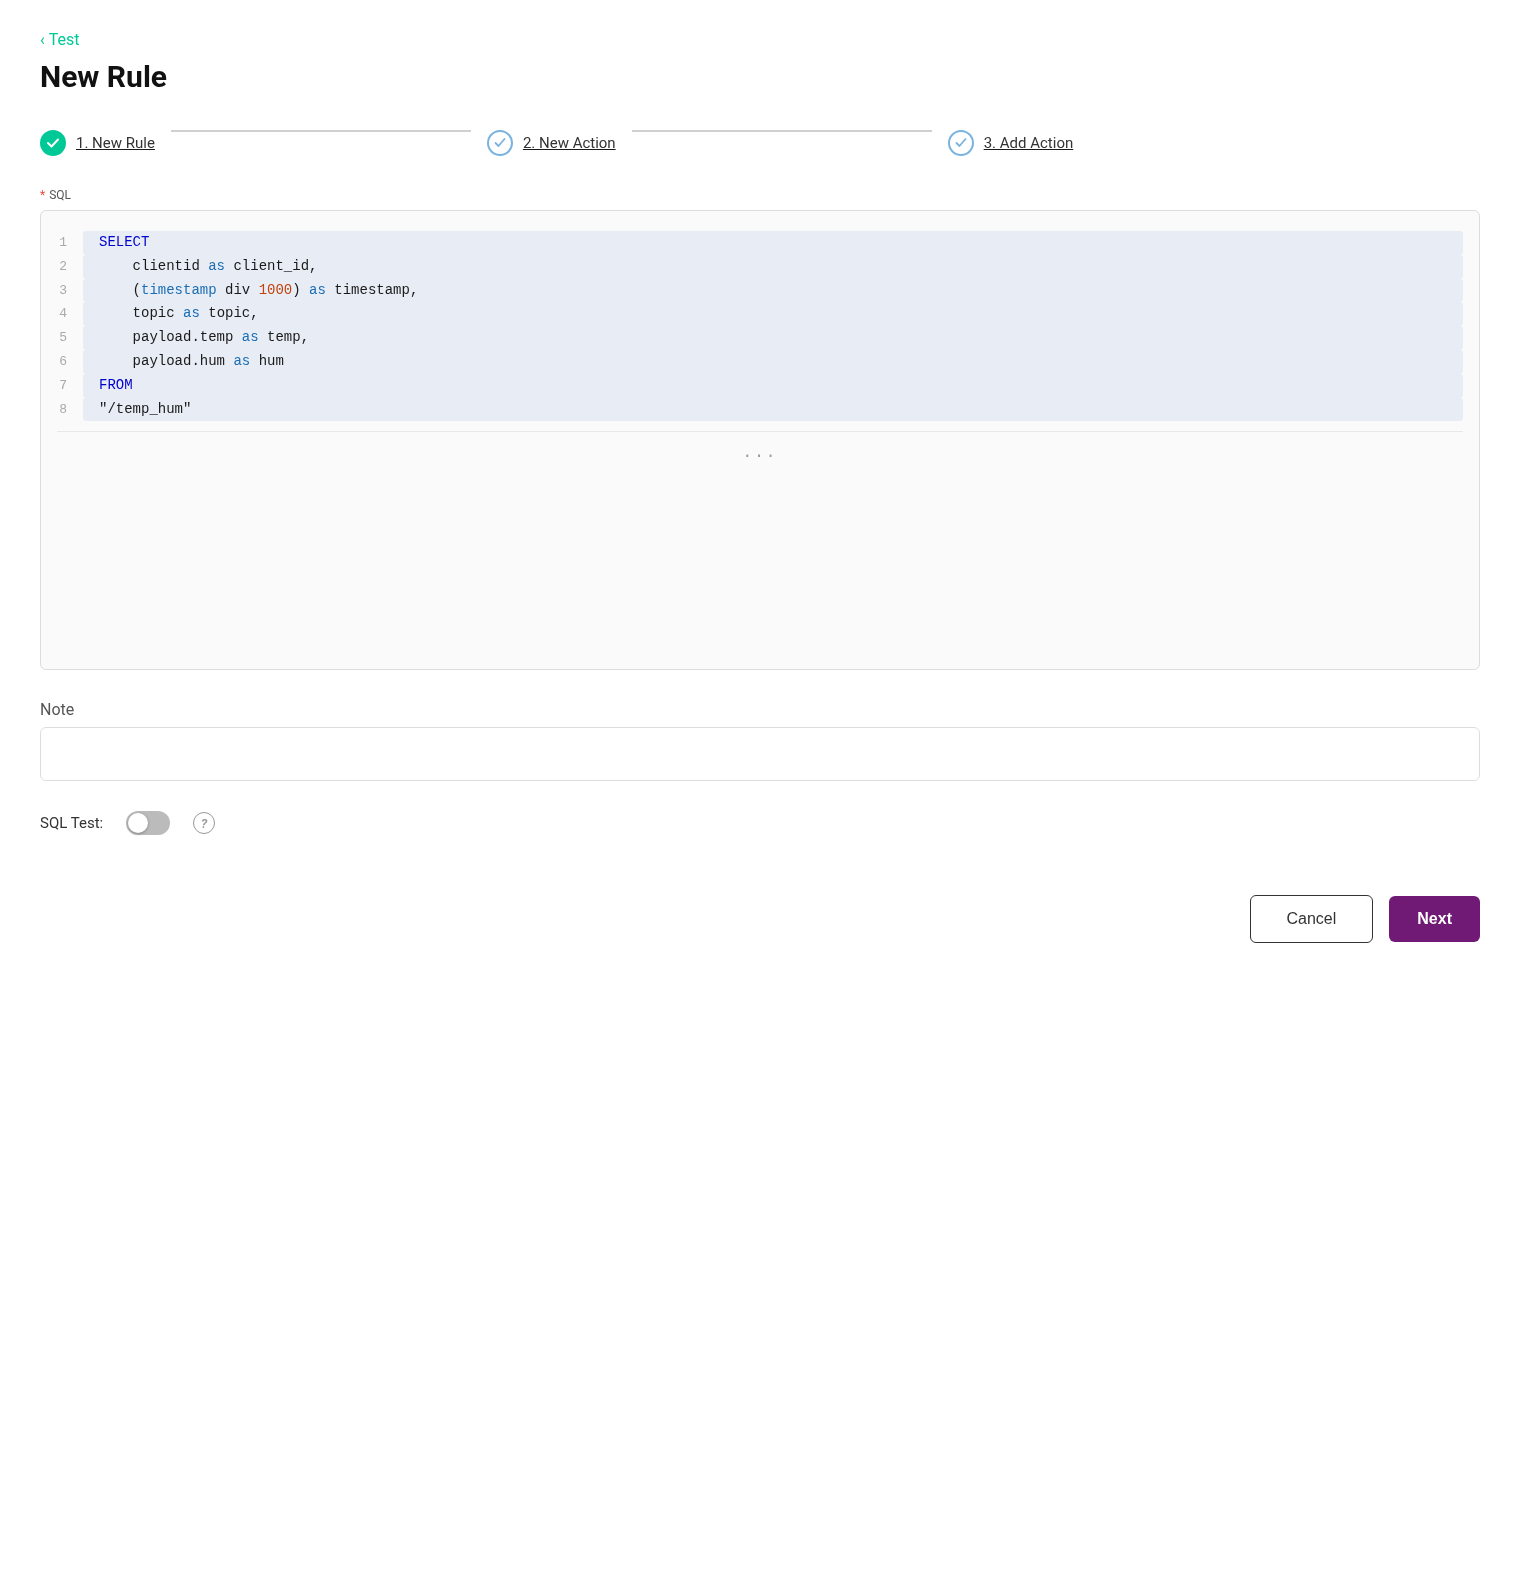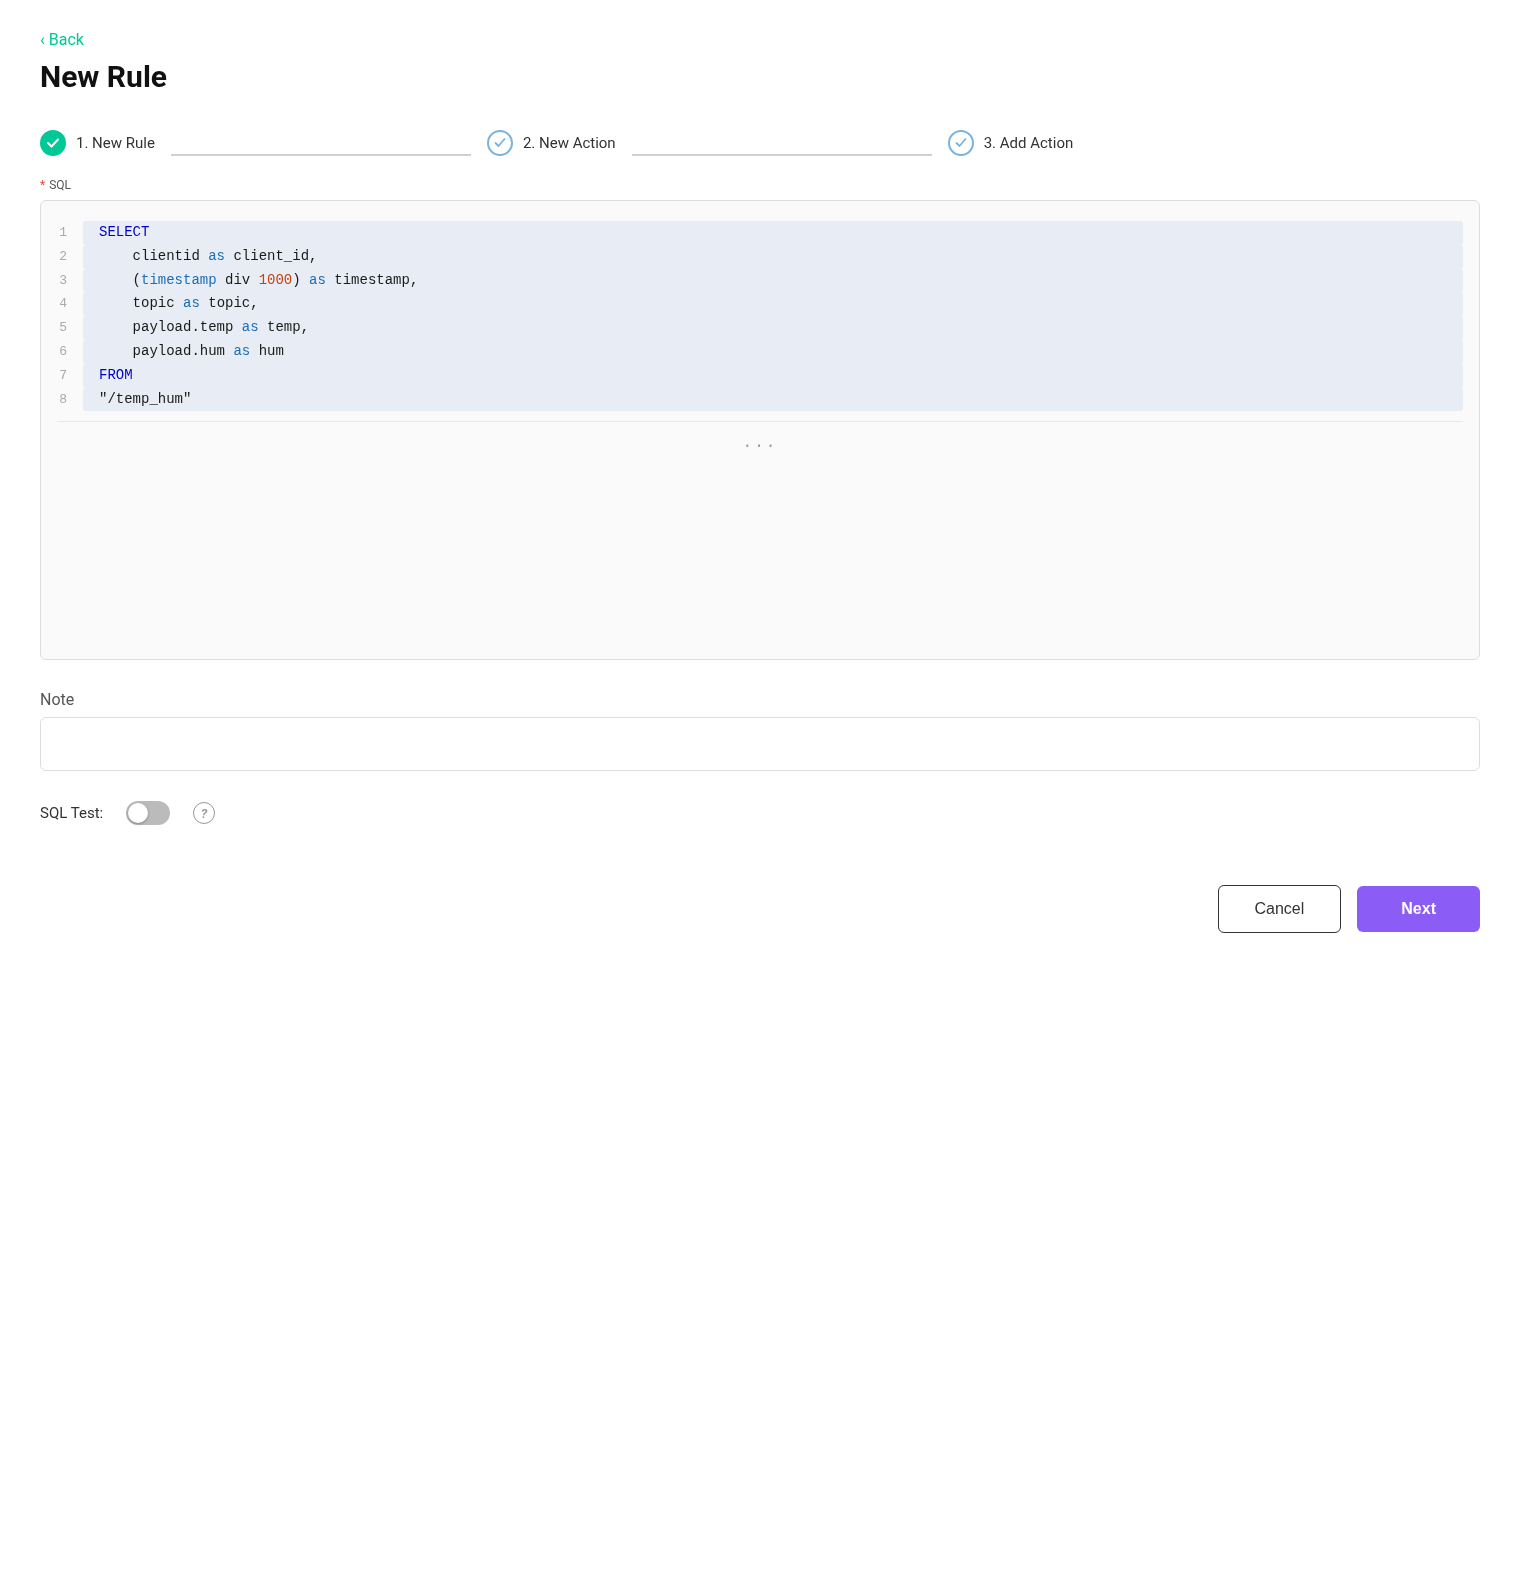--- a/index.html
+++ b/index.html
@@ -31,23 +31,24 @@
     .page-title {
       font-size: 30px;
       font-weight: 700;
       color: #111;
       margin-bottom: 36px;
     }
 
     
     .stepper {
       display: flex;
-      align-items: flex-end;
-      margin-bottom: 22px;
+      align-items: flex-start;
+      margin-bottom: 32px;
       gap: 0;
+      text-decoration: underline;
     }
     .step {
       display: flex;
       align-items: center;
       gap: 10px;
     }
     .step-icon {
       width: 26px;
       height: 26px;
       border-radius: 50%;
@@ -228,39 +229,39 @@
       padding: 14px 36px;
       font-size: 16px;
       border: 1.5px solid #333;
       border-radius: 6px;
       background: white;
       color: #333;
       cursor: pointer;
       font-weight: 500;
     }
     .btn-next {
-      padding: 14px 44px;
+      padding: 14px 28px;
       font-size: 16px;
       border: none;
       border-radius: 6px;
-      background: #8b5cf6;
+      background: #701a75;
       color: white;
       cursor: pointer;
       font-weight: 600;
     }
   </style>
 </head>
 <body>
 
 
 
 
 <a class="back-link">
   <span class="chevron">‹</span>
-  <span>Back</span>
+  <span>Test</span>
 </a>
 
 
 <h1 class="page-title">New Rule</h1>
 
 
 <div class="stepper">
 
   <div class="step">
     <div class="step-icon green">

